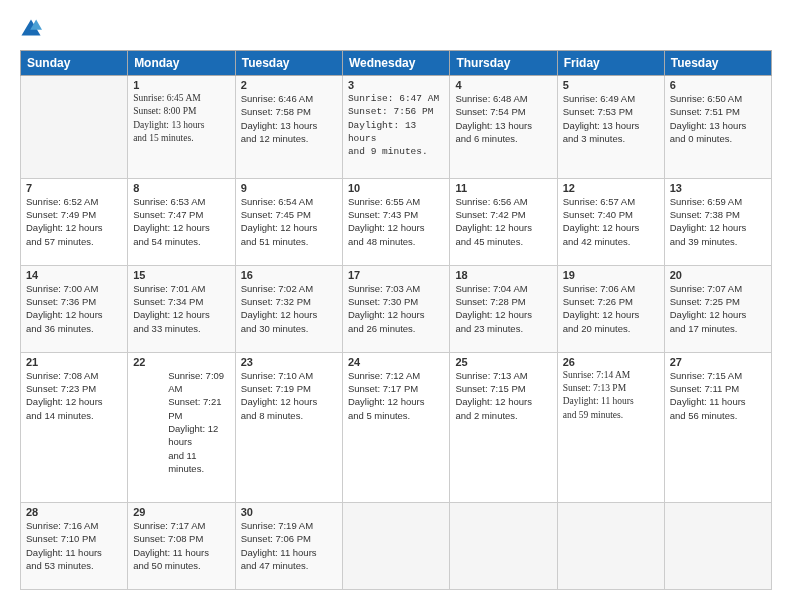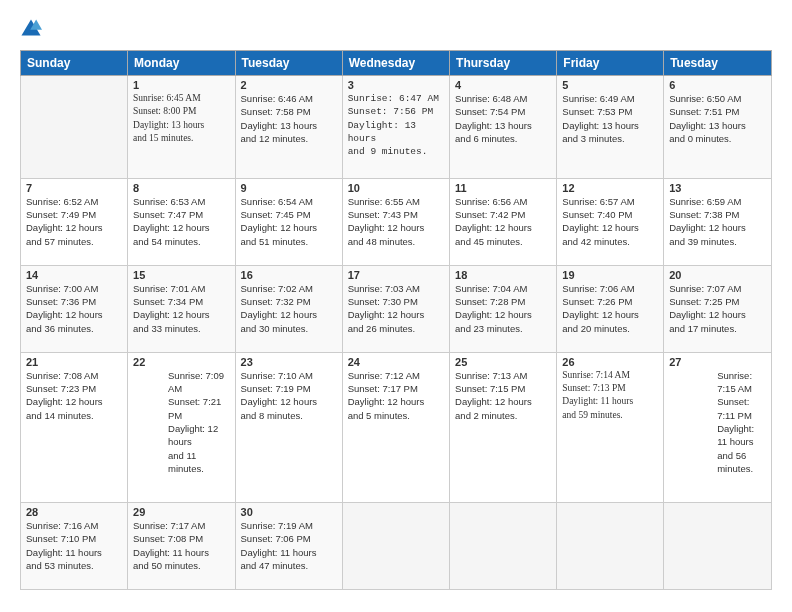--- a/index.html
+++ b/index.html
@@ -324,21 +324,21 @@
           </td>
           <td>
             <span class="day-num">26</span>
             <div class="day-info" style="white-space: pre-line; font-family: Liberation Serif, serif;">Sunrise: 7:14 AM
 Sunset: 7:13 PM
 Daylight: 11 hours
 and 59 minutes.</div>
           </td>
           <td>
             <span class="day-num">27</span>
-            <div class="day-info" style="white-space: pre-line; margin-left: 48px;">Sunrise: 7:15 AM
+            <div class="day-info" style="white-space: pre-line;">Sunrise: 7:15 AM
 Sunset: 7:11 PM
 Daylight: 11 hours
 and 56 minutes.</div>
           </td>
         </tr>
         <tr>
           <td>
             <span class="day-num">28</span>
             <div class="day-info" style="white-space: pre-line;">Sunrise: 7:16 AM
 Sunset: 7:10 PM

